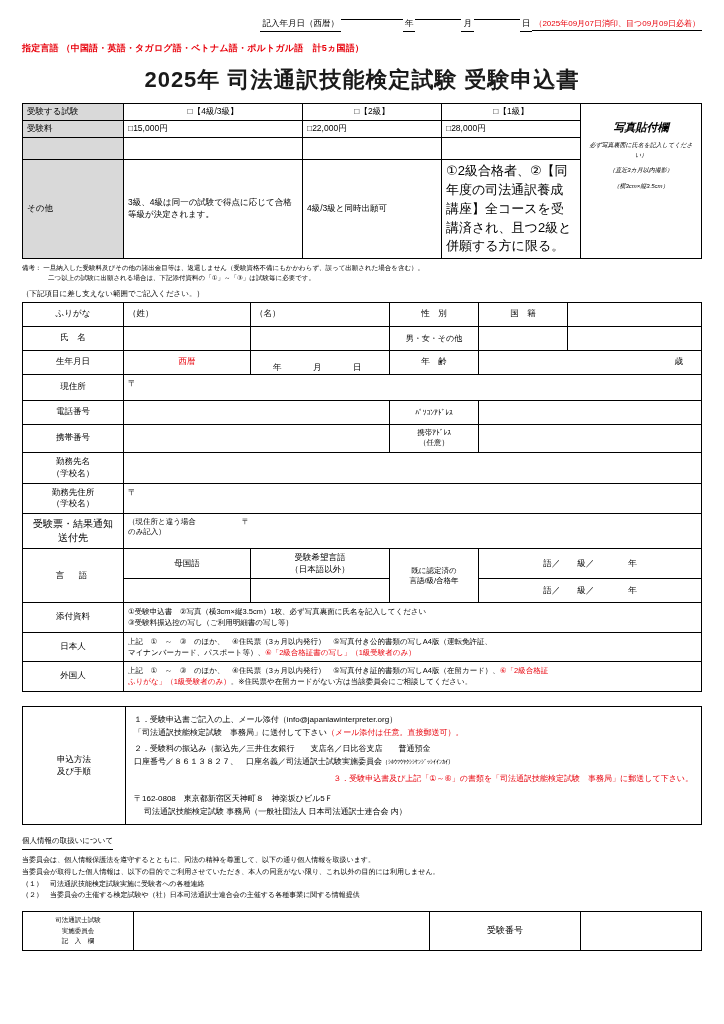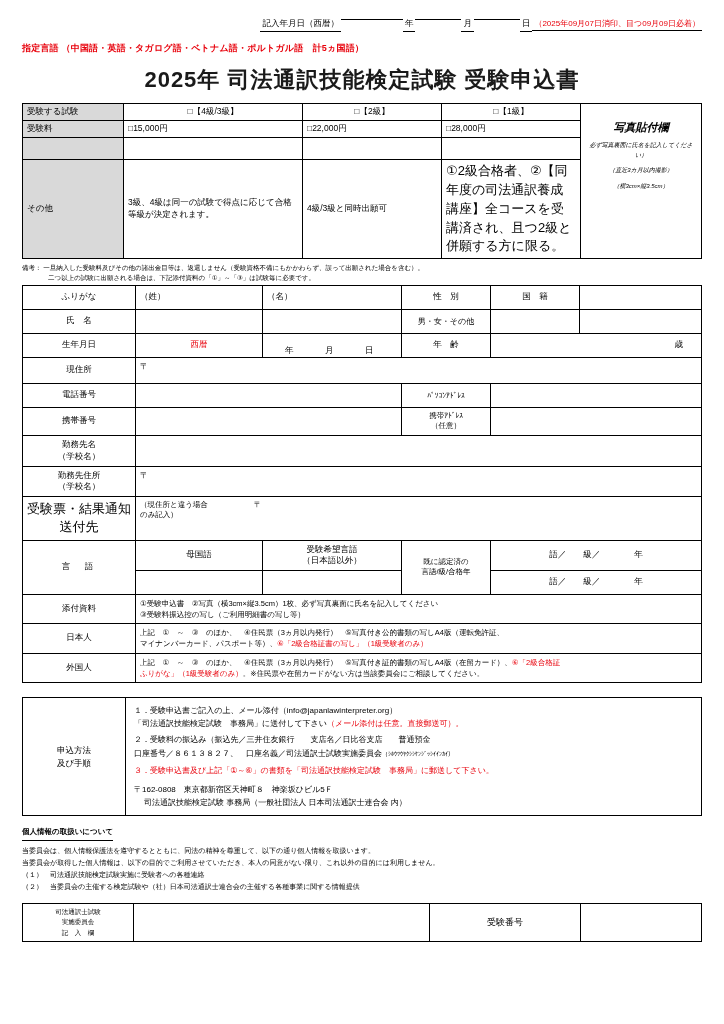--- a/index.html
+++ b/index.html
@@ -27,21 +27,21 @@
   .mid{vertical-align:middle;}
   .note{font-size:6.5px;line-height:1.5;margin:4px 0 2px 0;}
   .smalllead{font-size:7.5px;margin:6px 0 3px 0;}
   .t2{border-collapse:collapse;width:100%;}
   .t2 td{border:1px solid #000;font-size:8.5px;padding:3px 4px;height:17px;vertical-align:middle;}
   .t2 .lab{background:#fff;text-align:center;white-space:nowrap;}
   .spaced3{letter-spacing:3px;}
   .t3 td{border:1px solid #000;font-size:8.5px;padding:3px 5px;vertical-align:top;}
   .proc{line-height:1.65;}
   .privacy{margin-top:10px;font-size:7px;line-height:1.7;}
-  .privacy .ttl{font-weight:bold;font-size:7.5px;border-bottom:1px solid #000;display:inline-block;padding-bottom:1px;text-align:center;}
+  .privacy .ttl{font-weight:normal;font-size:7.5px;border-bottom:1px solid #000;display:inline-block;padding-bottom:1px;text-align:center;}
   .bottomrow{margin-top:10px;display:flex;}
   .bb1{border:1px solid #000;width:110px;font-size:6.5px;text-align:center;line-height:1.6;padding:3px 0;}
   .bb2{border:1px solid #000;border-left:none;flex:1;}
   .bb3{border:1px solid #000;border-left:none;width:150px;display:flex;align-items:center;justify-content:center;font-size:9px;}
   .bb4{border:1px solid #000;border-left:none;width:120px;}
   .photo{font-size:11px;font-weight:bold;text-align:center;}
   .photosub{font-size:6px;line-height:1.6;text-align:center;margin-top:6px;}
 </style>
 </head>
 <body>
@@ -97,20 +97,21 @@
     </tr>
   </tbody>
     </table>
 
   <div class="note">
     <span>備考：</span>
     <span>一旦納入した受験料及びその他の諸出金目等は、返還しません（受験資格不備にもかかわらず、誤って出願された場合を含む）。</span>
     <div style="padding-left:26px;">二つ以上の試験に出願される場合は、下記添付資料の「①」～「③」は試験毎に必要です。</div>
   </div>
 
+  <div class="smalllead">（下記項目に差し支えない範囲でご記入ください。）</div>
 
   <table class="t2">
     <tbody>
         <tr>
       <td class="lab" style="width:92px;">ふりがな</td>
       <td style="width:118px;">（姓）</td>
       <td style="width:130px;">（名）</td>
       <td class="lab" style="width:80px;">性　別</td>
       <td class="lab" style="width:80px;">国　籍</td>
       <td></td>
@@ -161,21 +162,21 @@
       <td colspan="5"></td>
     </tr>
     <tr style="height:26px;">
       <td class="lab" style="line-height:1.4;">
         <div>勤務先住所</div>
         <div>（学校名）</div>
       </td>
       <td colspan="5" style="vertical-align:top;">〒</td>
     </tr>
     <tr style="height:26px;">
-      <td class="lab" style="line-height:1.4;font-size:13px;">
+      <td class="lab" style="line-height:1.4;font-size:10px;">
         <div>受験票・結果通知</div>
         <div>送付先</div>
       </td>
       <td colspan="5" style="vertical-align:top;position:relative;font-size:7.5px;">
         <span>（現住所と違う場合</span>
         <span style="position:absolute;left:118px;top:3px;">〒</span>
         <div>のみ記入）</div>
       </td>
     </tr>
     <tr style="height:22px;">
@@ -237,21 +238,21 @@
         <div>１．受験申込書ご記入の上、メール添付（info@japanlawinterpreter.org）</div>
         <div>
           <span>「司法通訳技能検定試験　事務局」に送付して下さい</span><span class="redtxt">（メール添付は任意。直接郵送可）。</span>
         </div>
         <div style="margin-top:3px;">
           <span>２．受験料の振込み（振込先／三井住友銀行　　支店名／日比谷支店　　普通預金</span>
         </div>
         <div>
           <span>口座番号／８６１３８２７、　口座名義／司法通訳士試験実施委員会</span><span style="font-size:6px;">（ｼﾎｳﾂｳﾔｸｼｼｹﾝｼﾞｯｼｲｲﾝｶｲ）</span>
         </div>
-        <div class="redtxt" style="margin-top:4px;">３．受験申込書及び上記「①～⑥」の書類を「司法通訳技能検定試験　事務局」に郵送して下さい。</div>
+        <div class="redtxt" style="margin-top:4px;text-align:right;">３．受験申込書及び上記「①～⑥」の書類を「司法通訳技能検定試験　事務局」に郵送して下さい。</div>
         <div style="margin-top:6px;">〒162-0808　東京都新宿区天神町８　神楽坂ひビル5Ｆ</div>
         <div style="padding-left:10px;">司法通訳技能検定試験 事務局（一般社団法人 日本司法通訳士連合会 内）</div>
       </td>
     </tr>
   </tbody>
     </table>
 
   <div class="privacy">
     <div class="ttl">個人情報の取扱いについて</div>
     <div style="margin-top:4px;">当委員会は、個人情報保護法を遵守するとともに、同法の精神を尊重して、以下の通り個人情報を取扱います。</div>

